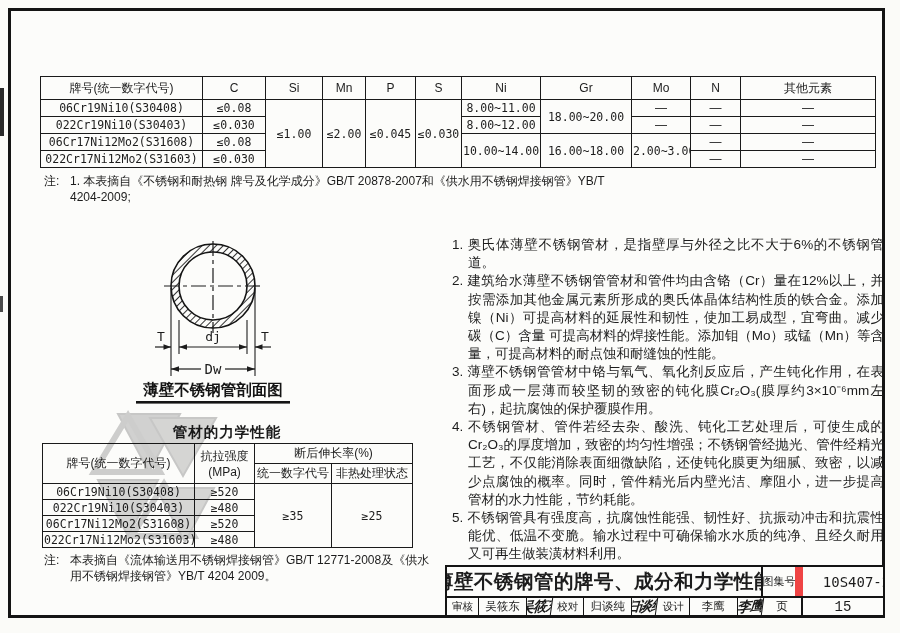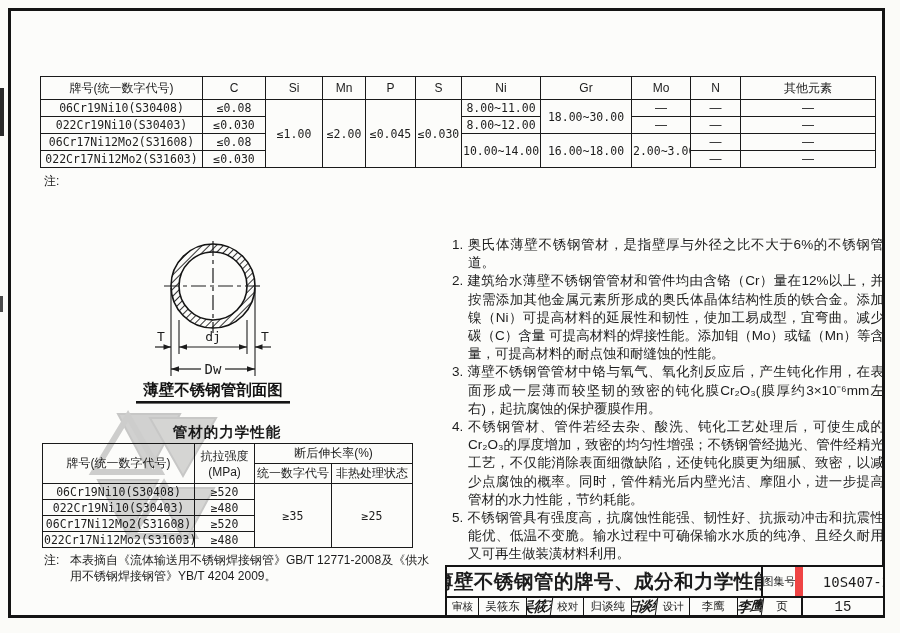--- a/index.html
+++ b/index.html
@@ -133,21 +133,21 @@
         <td>其他元素</td>
       </tr>
       <tr class="datarow">
         <td class="mono">06Cr19Ni10(S30408)</td>
         <td class="mono">≤0.08</td>
         <td class="mono" rowspan="4">≤1.00</td>
         <td class="mono" rowspan="4">≤2.00</td>
         <td class="mono" rowspan="4">≤0.045</td>
         <td class="mono" rowspan="4">≤0.030</td>
         <td class="mono">8.00~11.00</td>
-        <td class="mono" rowspan="2">18.00~30.00</td>
+        <td class="mono" rowspan="2">18.00~20.00</td>
         <td>—</td>
         <td>—</td>
         <td>—</td>
       </tr>
       <tr class="datarow">
         <td class="mono">022Cr19Ni10(S30403)</td>
         <td class="mono">≤0.030</td>
         <td class="mono">8.00~12.00</td>
         <td>—</td>
         <td>—</td>
@@ -168,20 +168,21 @@
         <td>—</td>
         <td>—</td>
       </tr>
     </tbody>
       </table>
   </div>
 
   <div class="notes1">
     <div class="note-label">注:</div>
     <div class="note-lines">
+      <div>1. 本表摘自《不锈钢和耐热钢  牌号及化学成分》GB/T 20878-2007和《供水用不锈钢焊接钢管》YB/T 4204-2009;</div>
     </div>
   </div>
 
   <div class="diagram">
     <svg width="262" height="180" viewBox="0 0 262 180">
       <defs>
         <pattern id="hatch" width="5" height="5" patternUnits="userSpaceOnUse" patternTransform="rotate(45)">
           <rect width="5" height="5" fill="#fcfcfa"></rect>
           <line x1="0" y1="0" x2="0" y2="5" stroke="#1c1c1c" stroke-width="1.8"></line>
         </pattern>

